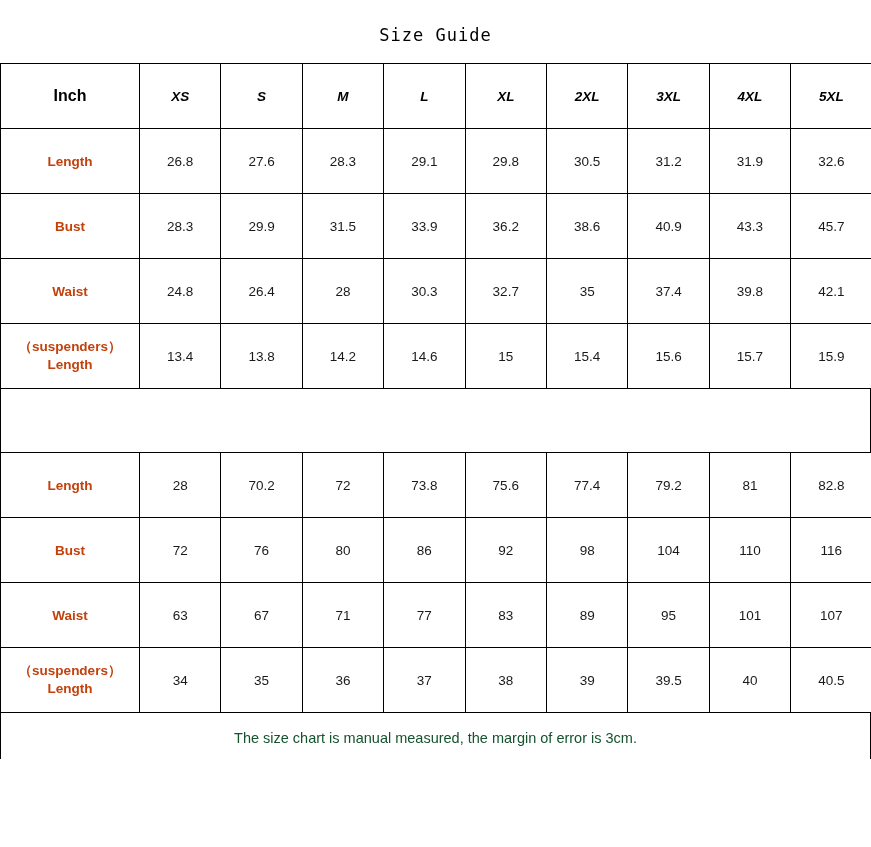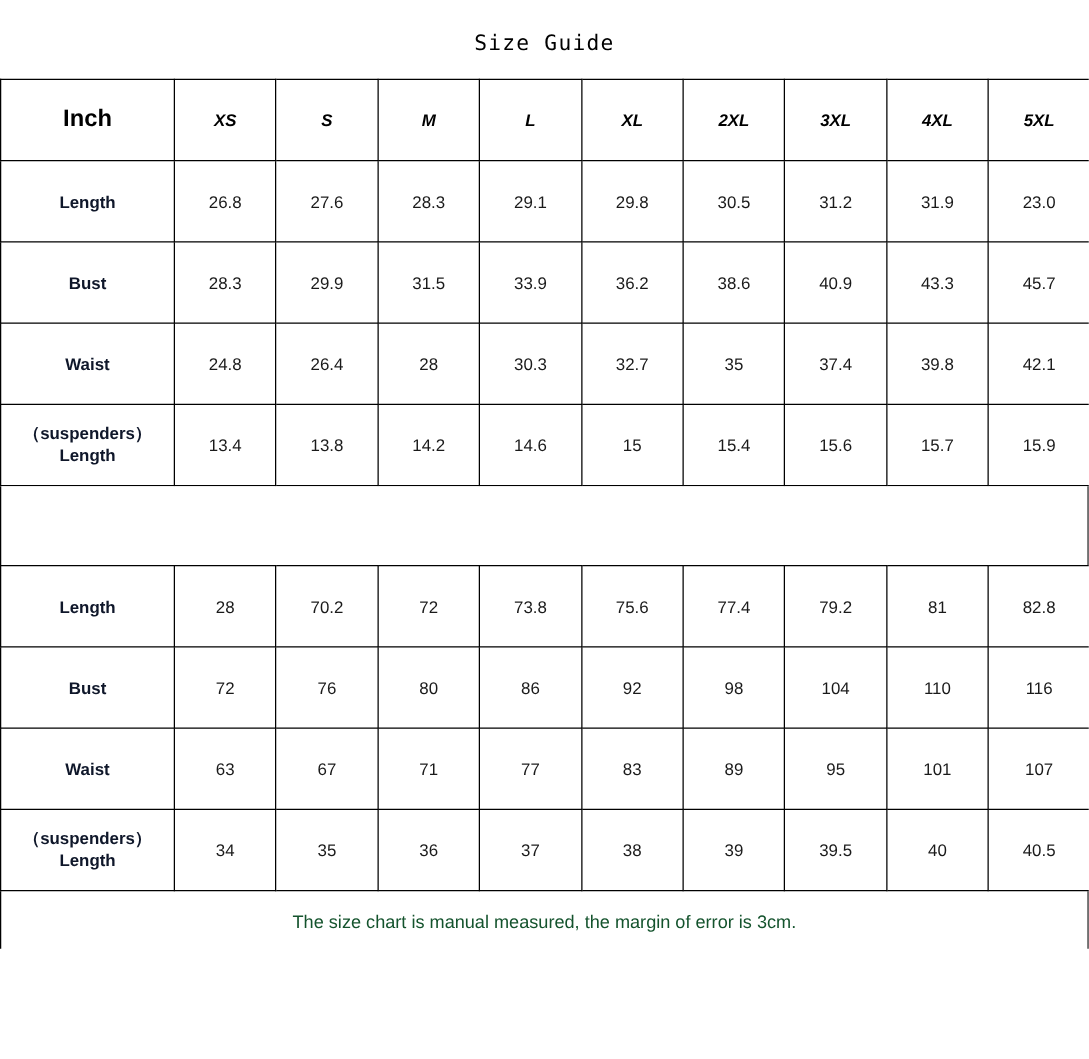--- a/index.html
+++ b/index.html
@@ -42,25 +42,25 @@
     vertical-align: middle;
     font-size: 13.5px;
     color: #1a1a1a;
     height: 65px;
     padding: 0 2px;
     box-sizing: border-box;
   }
   table.size-table td.rowhead {
     font-weight: bold;
     font-size: 13.5px;
-    color: #0f172a;
+    color: #c2410c;
   }
   table.size-table td.unit {
     font-weight: bold;
-    font-size: 19px;
+    font-size: 16px;
     color: #000;
   }
   table.size-table td.colhead {
     font-weight: bold;
     font-size: 13.5px;
     color: #000;
     font-style: italic;
   }
   col.first { width: 139px; }
   col.sz { width: 81.4px; }
@@ -125,21 +125,21 @@
       <tr>
         <td class="rowhead">Length</td>
         <td>26.8</td>
         <td>27.6</td>
         <td>28.3</td>
         <td>29.1</td>
         <td>29.8</td>
         <td>30.5</td>
         <td>31.2</td>
         <td>31.9</td>
-        <td>23.0</td>
+        <td>32.6</td>
       </tr>
       <tr>
         <td class="rowhead">Bust</td>
         <td>28.3</td>
         <td>29.9</td>
         <td>31.5</td>
         <td>33.9</td>
         <td>36.2</td>
         <td>38.6</td>
         <td>40.9</td>

